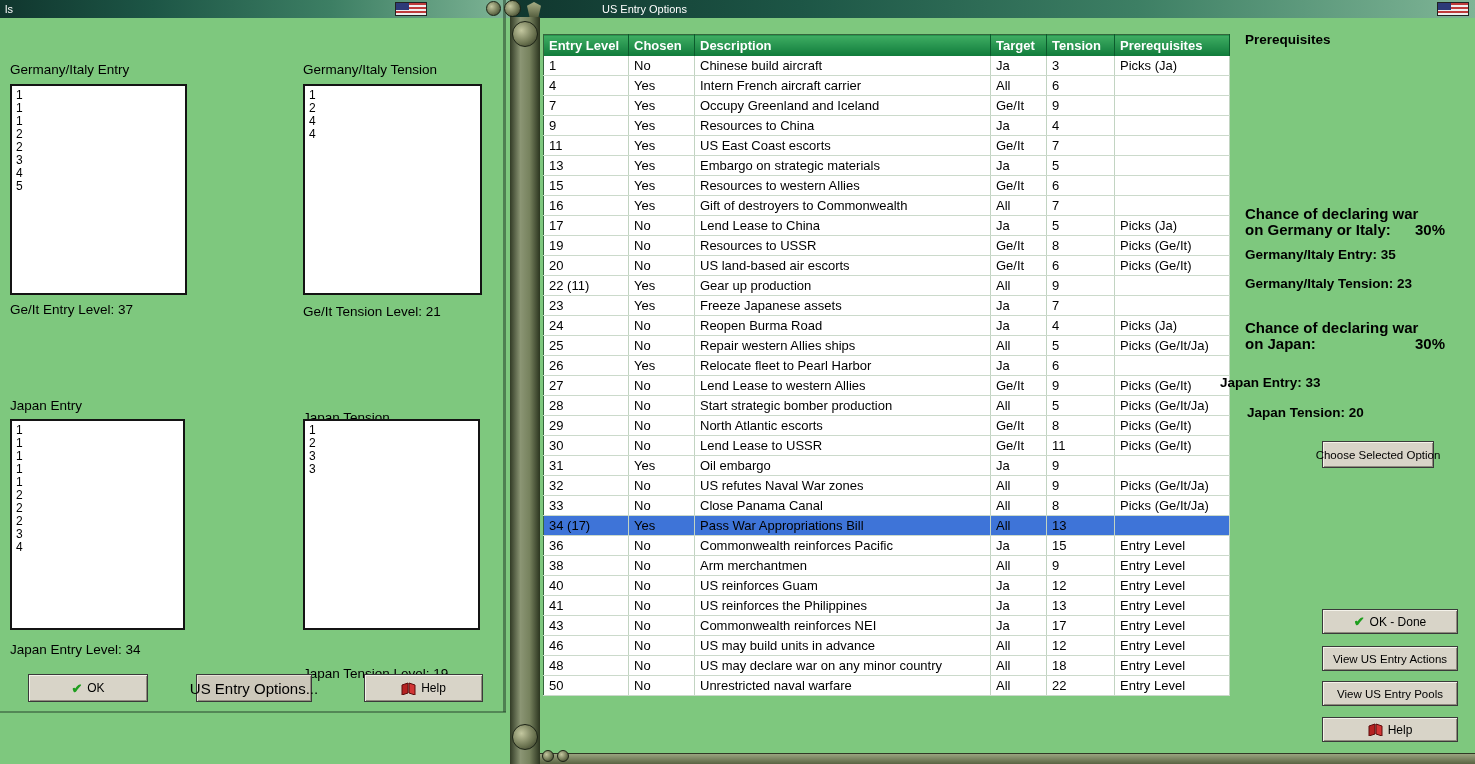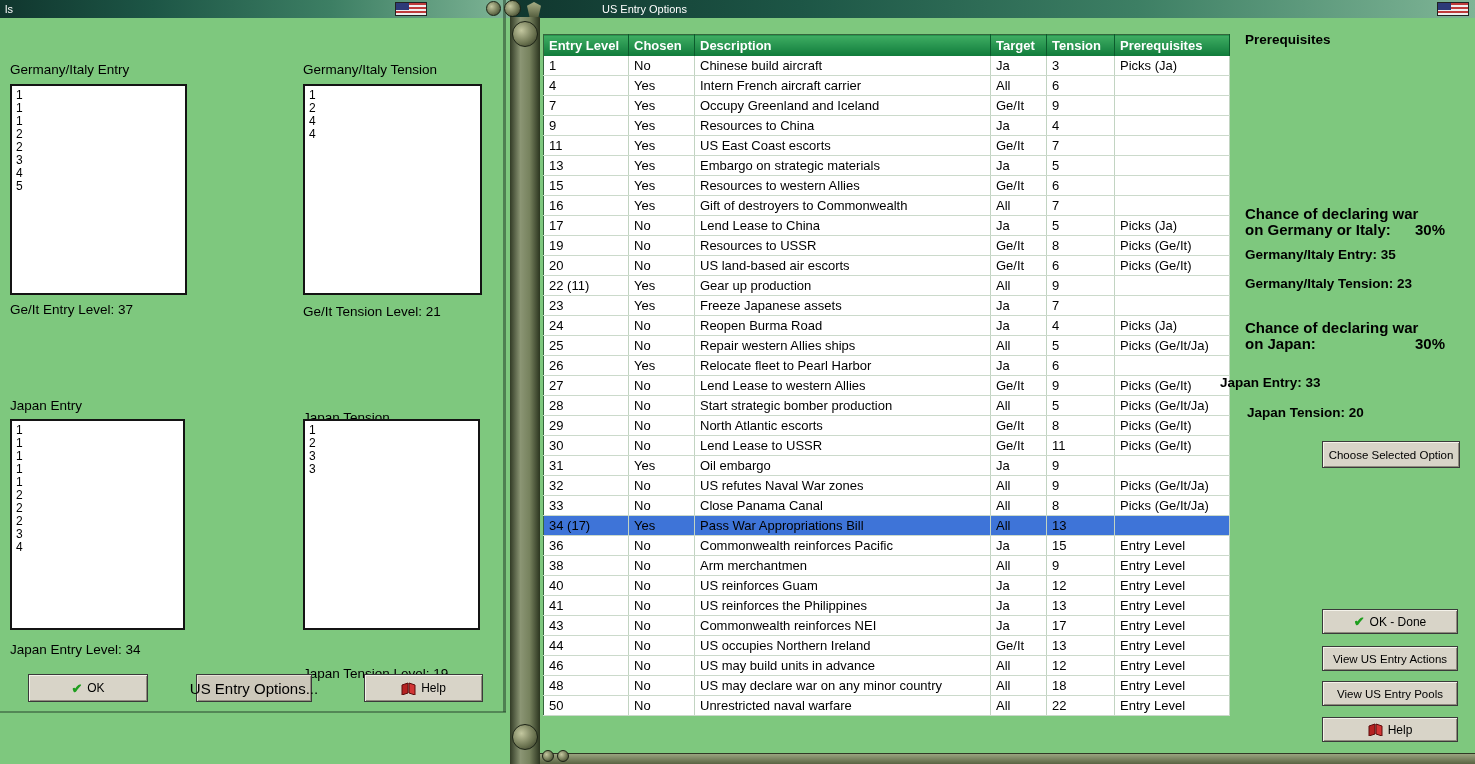--- a/index.html
+++ b/index.html
@@ -446,28 +446,20 @@
         </tr>
         <tr>
           <td>43</td>
           <td>No</td>
           <td>Commonwealth reinforces NEI</td>
           <td>Ja</td>
           <td>17</td>
           <td>Entry Level</td>
         </tr>
         <tr>
-          <td>44</td>
-          <td>No</td>
-          <td>US occupies Northern Ireland</td>
-          <td>Ge/It</td>
-          <td>13</td>
-          <td>Entry Level</td>
-        </tr>
-        <tr>
           <td>46</td>
           <td>No</td>
           <td>US may build units in advance</td>
           <td>All</td>
           <td>12</td>
           <td>Entry Level</td>
         </tr>
         <tr>
           <td>48</td>
           <td>No</td>
@@ -500,21 +492,21 @@
 
   <div class="chance" style="left:735px; top:320px;">
     <div>Chance of declaring war</div>
     <div>on Japan:</div>
     <span class="val">30%</span>
   </div>
 
   <div class="side-bold" style="left:710px; top:375px;">Japan Entry: 33</div>
   <div class="side-bold" style="left:737px; top:405px;">Japan Tension: 20</div>
 
-  <div class="btn" style="left:812px; top:441px; width:138px; height:27px; font-size:11.5px;">
+  <div class="btn" style="left:812px; top:441px; width:112px; height:27px; font-size:11.5px;">
     <span>Choose Selected Option</span>
   </div>
 
   <div class="btn" style="left:812px; top:609px; width:136px; height:25px;">
     <span class="check">✔</span>
     <span>OK - Done</span>
   </div>
   <div class="btn" style="left:812px; top:646px; width:136px; height:25px; font-size:11.5px;">
     <span>View US Entry Actions</span>
   </div>

